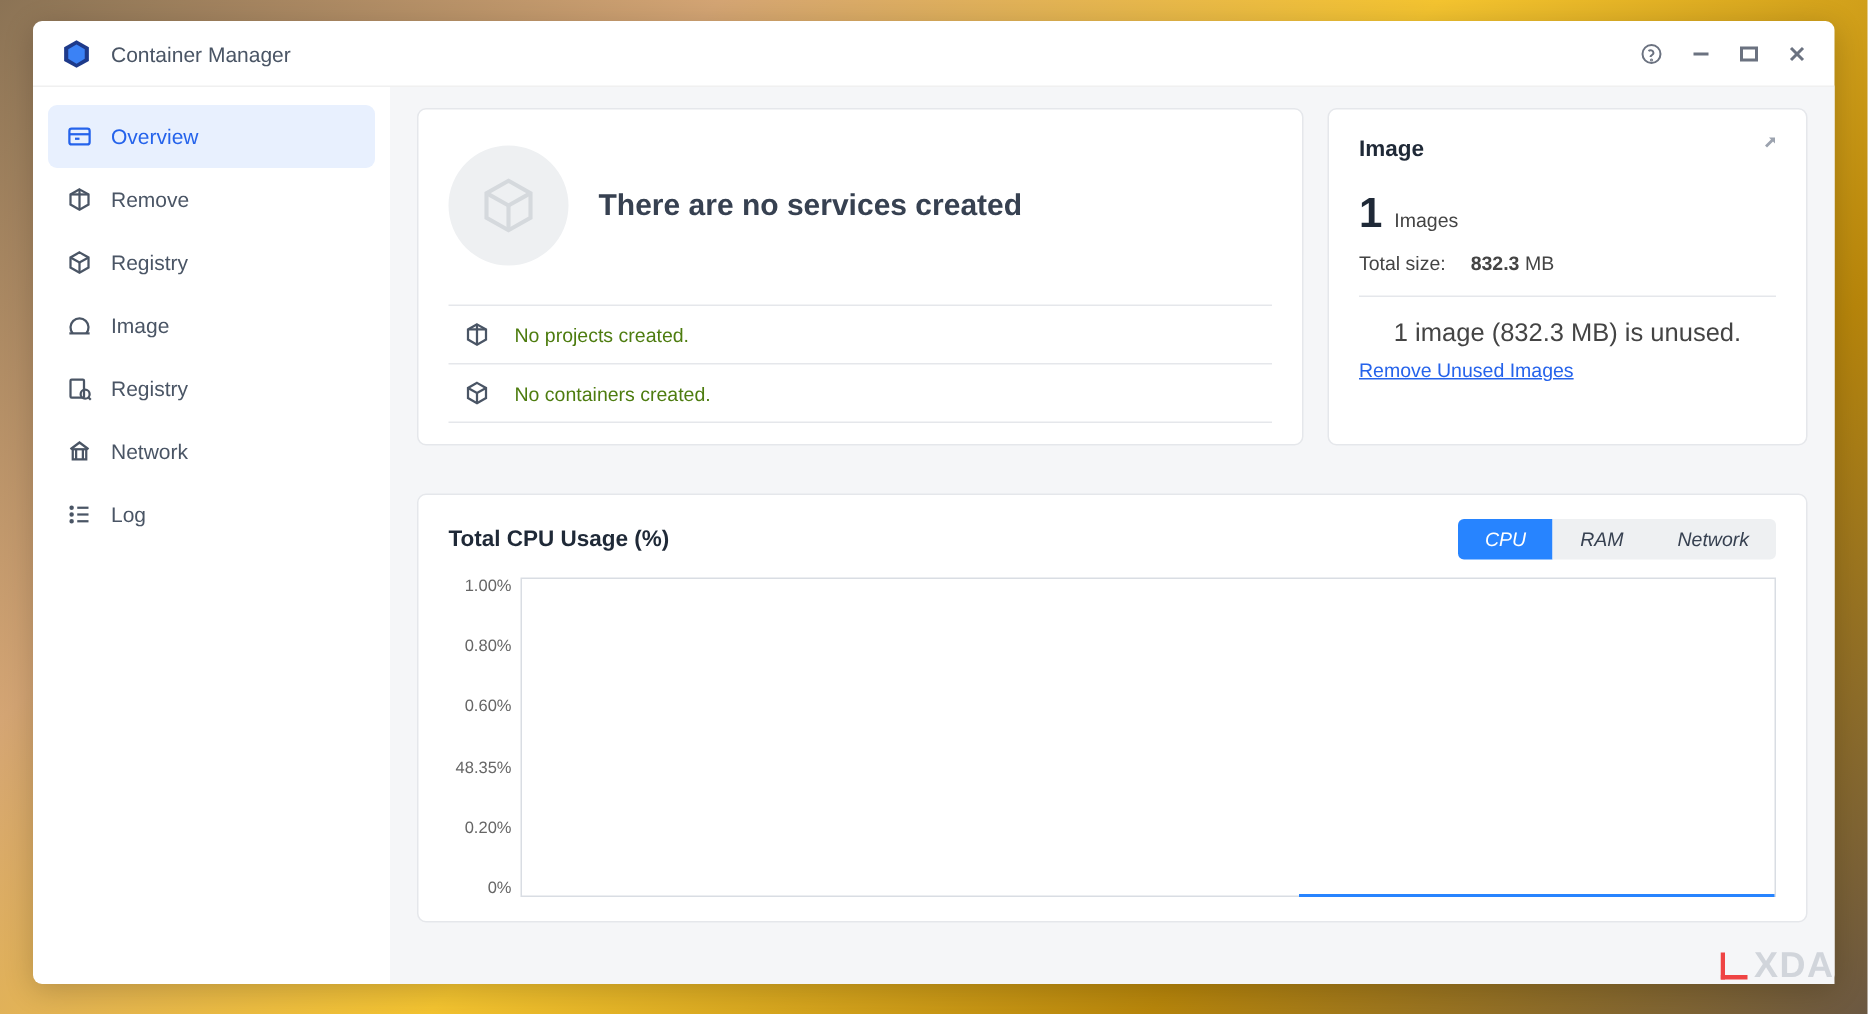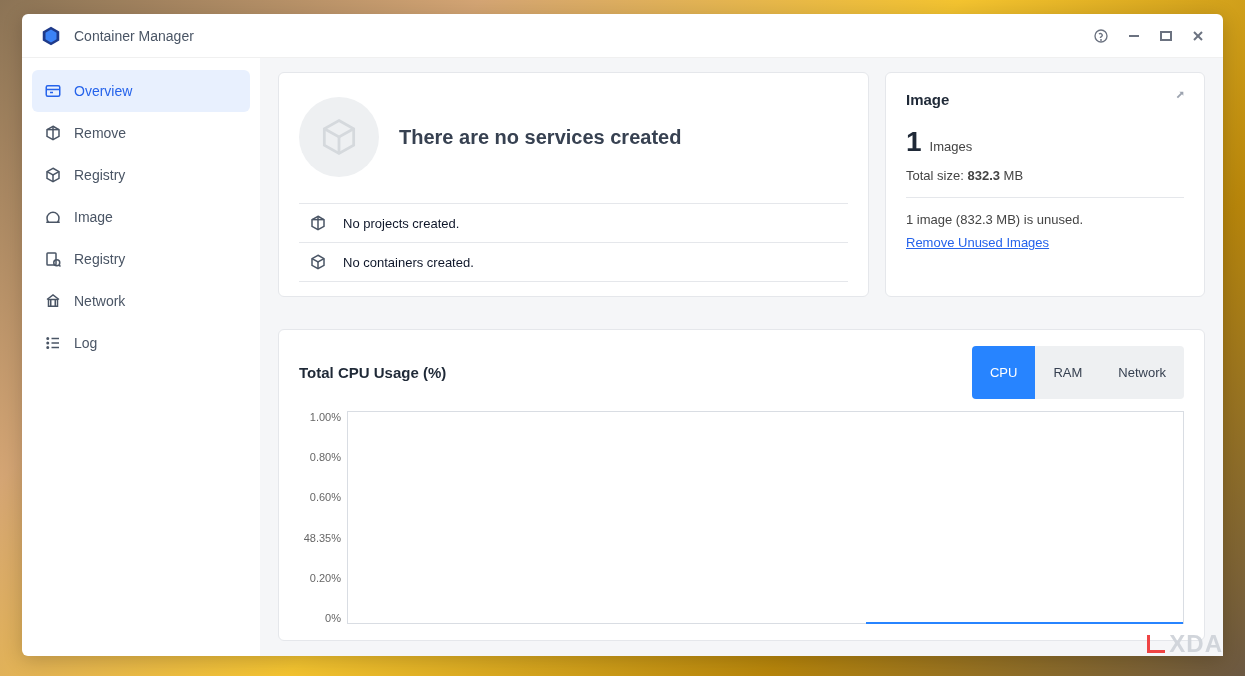--- a/index.html
+++ b/index.html
@@ -118,21 +118,21 @@
   font-size: 20px;
   font-weight: 700;
   color: #374151;
 }
 .status-row {
   display: flex;
   align-items: center;
   padding: 10px 0;
   border-top: 1px solid #e5e7eb;
   font-size: 13px;
-  color: #0f172a;
+  color: #4d7c0f;
 }
 .status-row:last-child {
   border-bottom: 1px solid #e5e7eb;
 }
 .status-row .icon {
   width: 18px;
   height: 18px;
   margin: 0 16px 0 10px;
 }
 .image-card {
@@ -166,26 +166,27 @@
 .image-count-label {
   font-size: 13px;
   color: #444;
 }
 .size-row {
   font-size: 13px;
   color: #444;
   padding-bottom: 14px;
   border-bottom: 1px solid #e5e7eb;
 }
-.size-row .bold { font-weight: 700; }
+.size-row .bold { font-weight: 700; margin-left: 13px; }
 .unused-text {
-  font-size: 13px;
+  font-size: 17px;
   color: #444;
   margin-top: 14px;
   margin-bottom: 6px;
+  text-align: center;
 }
 .remove-link {
   font-size: 13px;
   color: #2563eb;
   text-decoration: underline;
   cursor: pointer;
 }
 .cpu-card {
   padding: 16px 20px;
   margin-top: 32px;
@@ -198,26 +199,27 @@
 .cpu-title {
   font-size: 15px;
   font-weight: 700;
   color: #1f2937;
   flex: 1;
 }
 .toggle-group {
   display: flex;
 }
 .toggle-btn {
-  padding: 19px 18px;
+  padding: 6px 18px;
   font-size: 13px;
   background: #eef0f2;
   border: none;
   cursor: pointer;
   color: #374151;
+  font-style: italic;
 }
 .toggle-btn.active {
   background: #2784ff;
   color: #fff;
 }
 .toggle-btn:first-child { border-radius: 4px 0 0 4px; }
 .toggle-btn:last-child { border-radius: 0 4px 4px 0; }
 .chart-area {
   display: flex;
   height: 213px;

